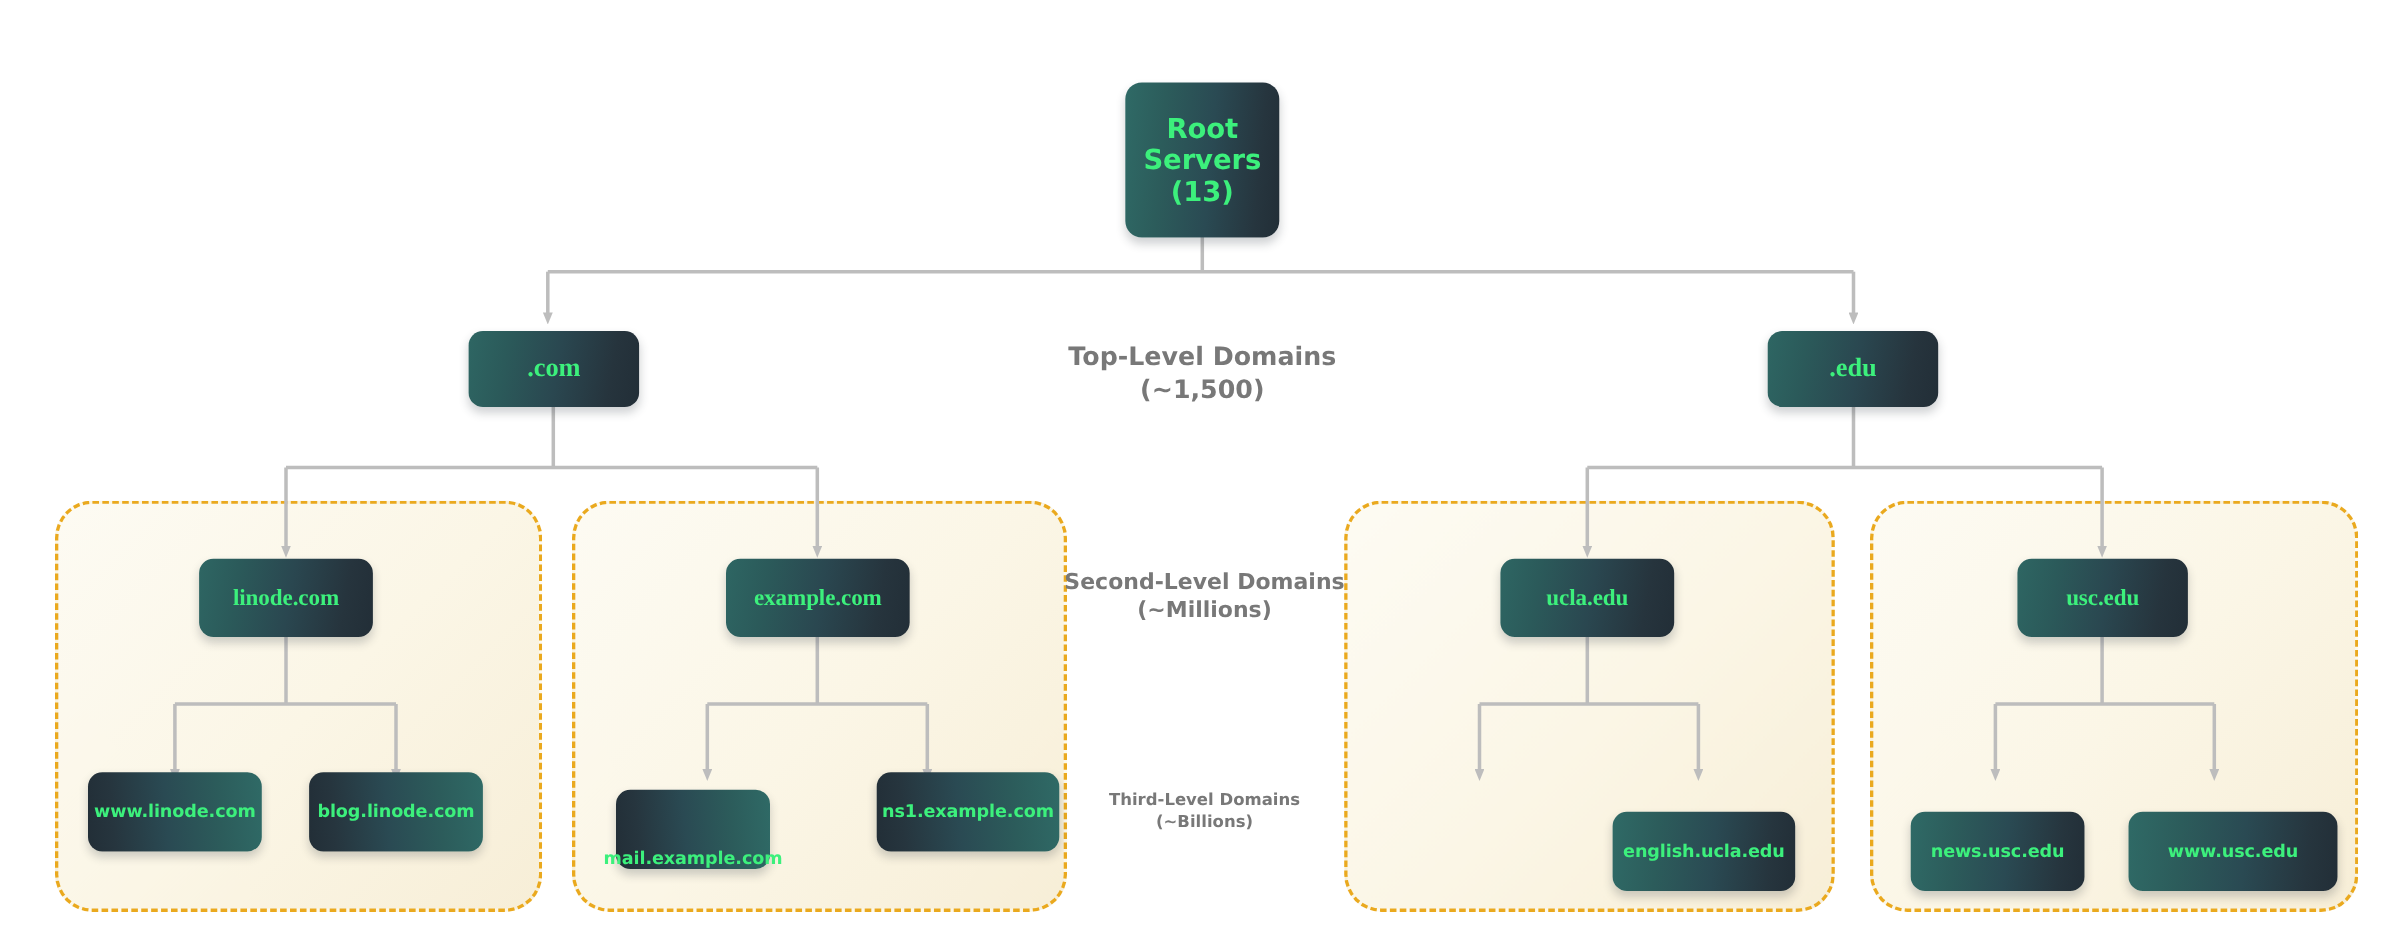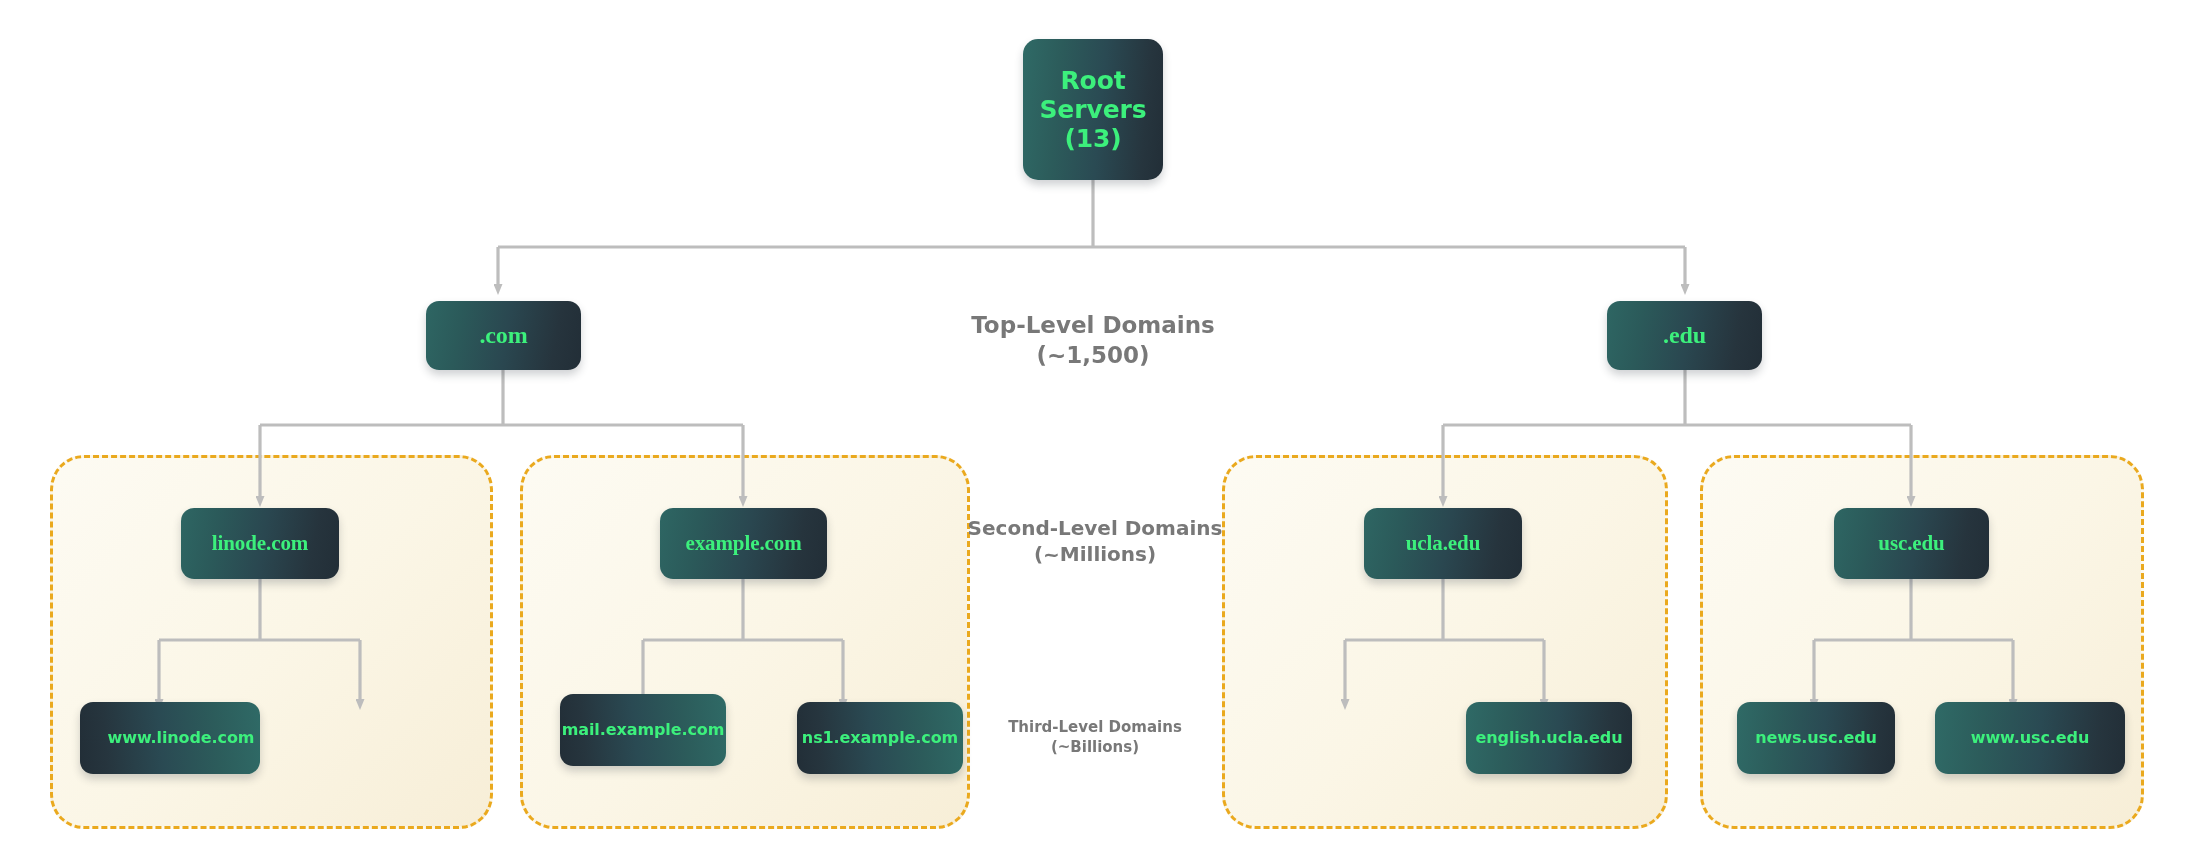--- a/index.html
+++ b/index.html
@@ -45,20 +45,21 @@
     z-index: 4;
     box-shadow: 0 5px 9px rgba(40,50,60,0.22);
     letter-spacing: -0.1px;
   }
   .grad-a {
     background: linear-gradient(100deg, #2e6663 0%, #2b5a5a 22%, #2a4750 52%, #26343d 82%, #222e37 100%);
     font-family: Liberation Serif, serif;
   }
   .grad-b {
     background: linear-gradient(95deg, #2f6a66 0%, #2c5c5b 25%, #2a4a53 55%, #26353e 85%, #222e37 100%);
+    margin-top: 36px;
   }
   .grad-c {
     background: linear-gradient(265deg, #2f6a66 0%, #2c5c5b 25%, #2a4a53 55%, #26353e 85%, #222e37 100%);
   }
   .node.root {
     font-size: 25px;
     border-radius: 15px;
   }
   .node.tld { font-size: 24px; }
   .node.sld { font-size: 21px; }
@@ -161,25 +162,28 @@
   </div>
   <div class="node sld grad-a" style="left:1834px; top:508px; width:155px; height:71px;">
     <span>usc.edu</span>
   </div>
 
   <div class="level-label mid" style="left:950px; top:515px; width:290px;">
     <span>Second-Level Domains</span><br>
     <span>(~Millions)</span>
   </div>
 
-  <div class="node third grad-c" style="left:80px; top:702px; width:158px; height:72px;padding-left:22px;">
+  <div class="node third grad-c" style="left:80px; top:702px; width:158px; height:72px;">
     <span>www.linode.com</span>
   </div>
-
-  <div class="node third grad-c" style="left:560px; top:694px; width:166px; height:72px;">
+  <div class="node third grad-c" style="left:281px; top:702px; width:158px; height:72px;">
+    <span>blog.linode.com</span>
+  </div>
+
+  <div class="node third grad-c" style="left:560px; top:718px; width:140px; height:72px;align-items:flex-end;">
     <span>mail.example.com</span>
   </div>
   <div class="node third grad-c" style="left:797px; top:702px; width:166px; height:72px;">
     <span>ns1.example.com</span>
   </div>
 
   <div class="node third grad-b" style="left:1466px; top:702px; width:166px; height:72px;">
     <span>english.ucla.edu</span>
   </div>
 

